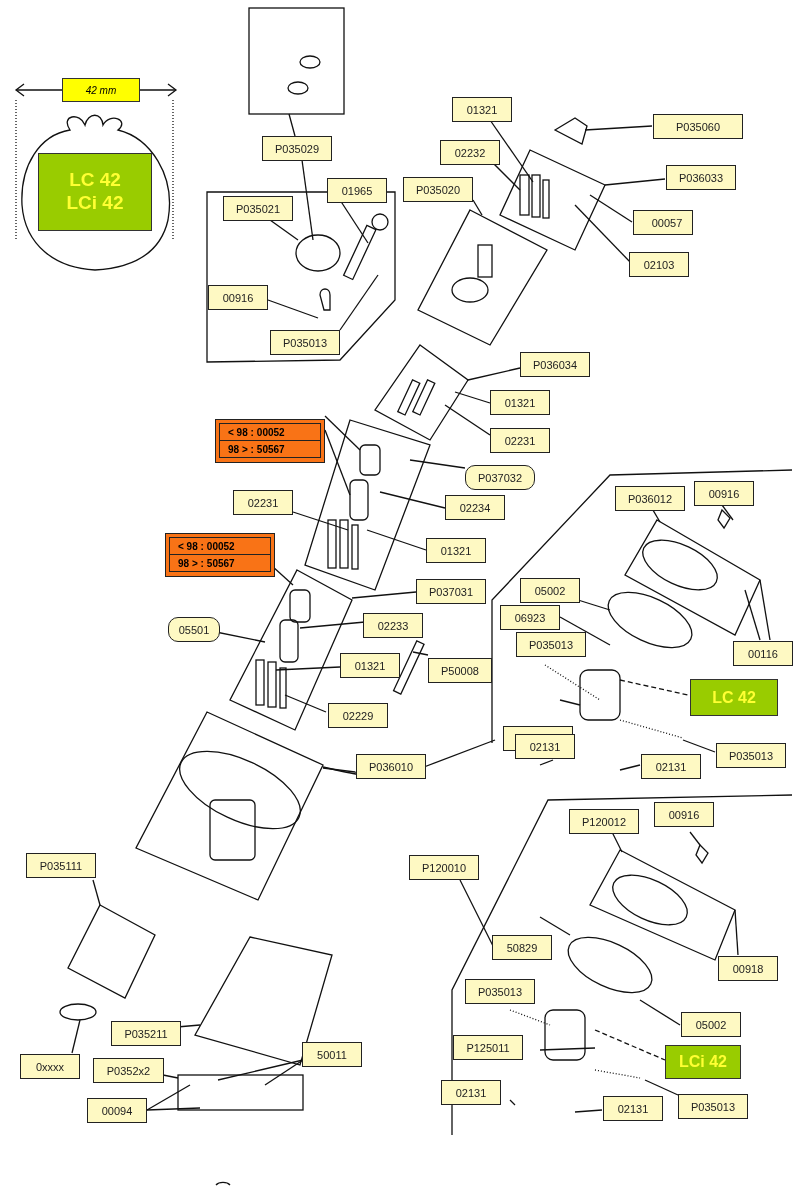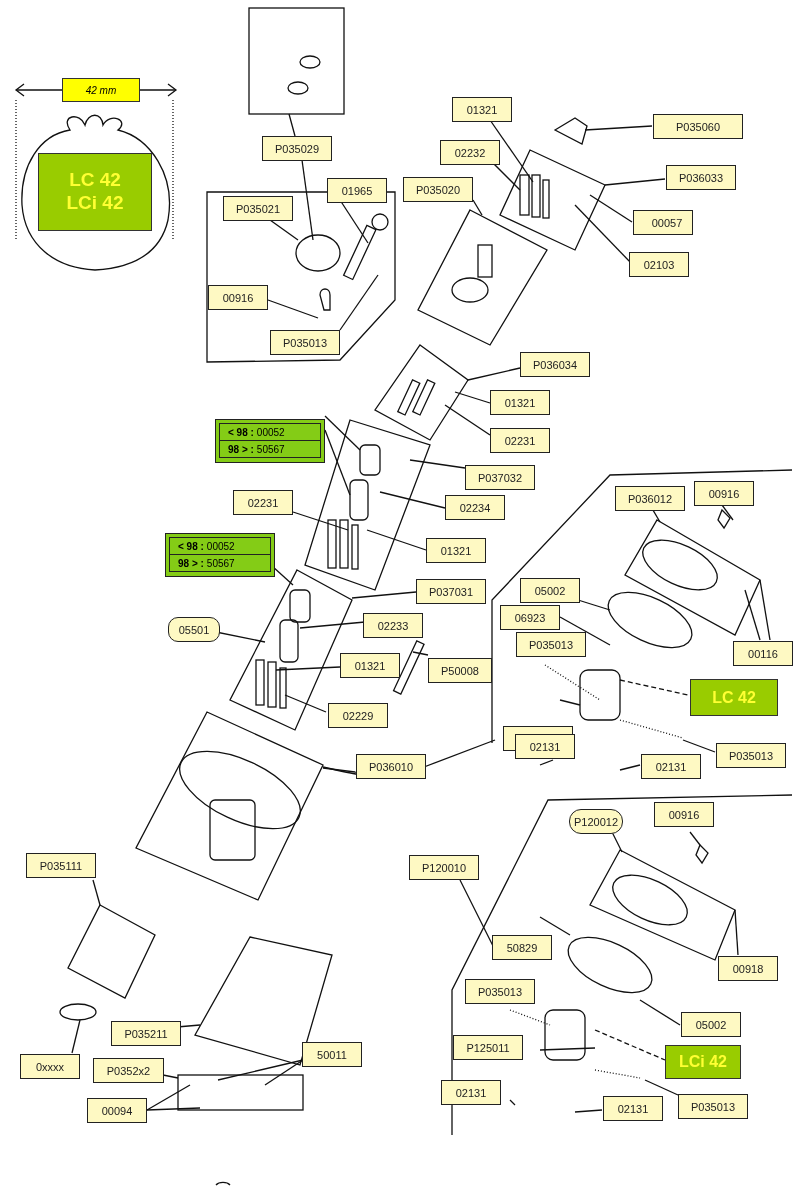--- a/index.html
+++ b/index.html
@@ -1,21 +1,21 @@
 <!DOCTYPE html>
 <html><head>
 <meta charset="utf-8">
 <style>
   html,body{margin:0;padding:0;background:#ffffff;}
   body{width:800px;height:1191px;position:relative;overflow:hidden;font-family:"Liberation Sans",sans-serif;}
   svg#diagram{position:absolute;left:0;top:0;}
   .lbl{position:absolute;background:#fef9c3;border:1.5px solid #222;box-sizing:border-box;font-size:11px;color:#222;display:flex;align-items:center;justify-content:center;height:25px;}
   .green{position:absolute;background:#99cc00;border:1.5px solid #333;box-sizing:border-box;color:#ffff33;font-weight:bold;display:flex;align-items:center;justify-content:center;flex-direction:column;line-height:1.2;}
   .yellow{position:absolute;background:#ffff00;border:1.5px solid #333;box-sizing:border-box;font-style:italic;font-size:10px;display:flex;align-items:center;justify-content:center;}
-  .rev{position:absolute;border:1.5px solid #222;background:#84cc16;box-sizing:border-box;padding:3px;}
+  .rev{position:absolute;border:1.5px solid #222;background:#f97316;box-sizing:border-box;padding:3px;font-weight:bold;}
   .rev div{border:1px solid #222;font-size:10px;height:16px;display:flex;align-items:center;padding-left:8px;}
   .rev div + div{border-top:none;}
   .rev b{margin-right:3px;}
 </style>
 </head>
 <body>
 
 <svg id="diagram" width="800" height="1191" viewBox="0 0 800 1191">
   <g stroke="#111" fill="none" stroke-width="1.3">
 
@@ -193,21 +193,21 @@
 <div class="lbl" style="left:403px;top:177px;width:70px;">P035020</div>
 <div class="lbl" style="left:327px;top:178px;width:60px;">01965</div>
 <div class="lbl" style="left:223px;top:196px;width:70px;">P035021</div>
 <div class="lbl" style="left:633px;top:210px;width:60px;padding-left:8px;">00057</div>
 <div class="lbl" style="left:208px;top:285px;width:60px;">00916</div>
 <div class="lbl" style="left:629px;top:252px;width:60px;">02103</div>
 <div class="lbl" style="left:270px;top:330px;width:70px;">P035013</div>
 <div class="lbl" style="left:520px;top:352px;width:70px;">P036034</div>
 <div class="lbl" style="left:490px;top:390px;width:60px;">01321</div>
 <div class="lbl" style="left:490px;top:428px;width:60px;">02231</div>
-<div class="lbl" style="left:465px;top:465px;width:70px;">P037032</div>
+<div class="lbl" style="left:465px;top:465px;width:70px;border-radius:10px;">P037032</div>
 <div class="lbl" style="left:445px;top:495px;width:60px;">02234</div>
 <div class="lbl" style="left:233px;top:490px;width:60px;">02231</div>
 <div class="lbl" style="left:426px;top:538px;width:60px;">01321</div>
 <div class="lbl" style="left:615px;top:486px;width:70px;">P036012</div>
 <div class="lbl" style="left:694px;top:481px;width:60px;">00916</div>
 <div class="lbl" style="left:416px;top:579px;width:70px;">P037031</div>
 <div class="lbl" style="left:520px;top:578px;width:60px;">05002</div>
 <div class="lbl" style="left:168px;top:617px;width:52px;border-radius:10px;">05501</div>
 <div class="lbl" style="left:363px;top:613px;width:60px;">02233</div>
 <div class="lbl" style="left:500px;top:605px;width:60px;">06923</div>
@@ -217,21 +217,21 @@
 <div class="lbl" style="left:733px;top:641px;width:60px;">00116</div>
 <div class="lbl" style="left:503px;top:678px;width:70px;margin-top:48px;">P036011</div>
 <div class="lbl" style="left:328px;top:703px;width:60px;">02229</div>
 <div class="lbl" style="left:515px;top:734px;width:60px;">02131</div>
 <div class="lbl" style="left:716px;top:743px;width:70px;">P035013</div>
 <div class="lbl" style="left:356px;top:754px;width:70px;">P036010</div>
 <div class="lbl" style="left:641px;top:754px;width:60px;">02131</div>
 <div class="lbl" style="left:26px;top:853px;width:70px;">P035111</div>
 <div class="lbl" style="left:409px;top:855px;width:70px;">P120010</div>
 <div class="lbl" style="left:654px;top:802px;width:60px;">00916</div>
-<div class="lbl" style="left:569px;top:809px;width:54px;border-radius:12px;">P120012</div>
+<div class="lbl" style="left:569px;top:809px;width:70px;">P120012</div>
 <div class="lbl" style="left:492px;top:891px;width:60px;margin-top:44px;">50829</div>
 <div class="lbl" style="left:718px;top:956px;width:60px;">00918</div>
 <div class="lbl" style="left:465px;top:979px;width:70px;">P035013</div>
 <div class="lbl" style="left:681px;top:1012px;width:60px;">05002</div>
 <div class="lbl" style="left:453px;top:1035px;width:70px;">P125011</div>
 <div class="lbl" style="left:111px;top:1021px;width:70px;">P035211</div>
 <div class="lbl" style="left:20px;top:1054px;width:60px;">0xxxx</div>
 <div class="lbl" style="left:302px;top:1042px;width:60px;">50011</div>
 <div class="lbl" style="left:93px;top:1058px;width:71px;">P0352x2</div>
 <div class="lbl" style="left:441px;top:1080px;width:60px;">02131</div>

